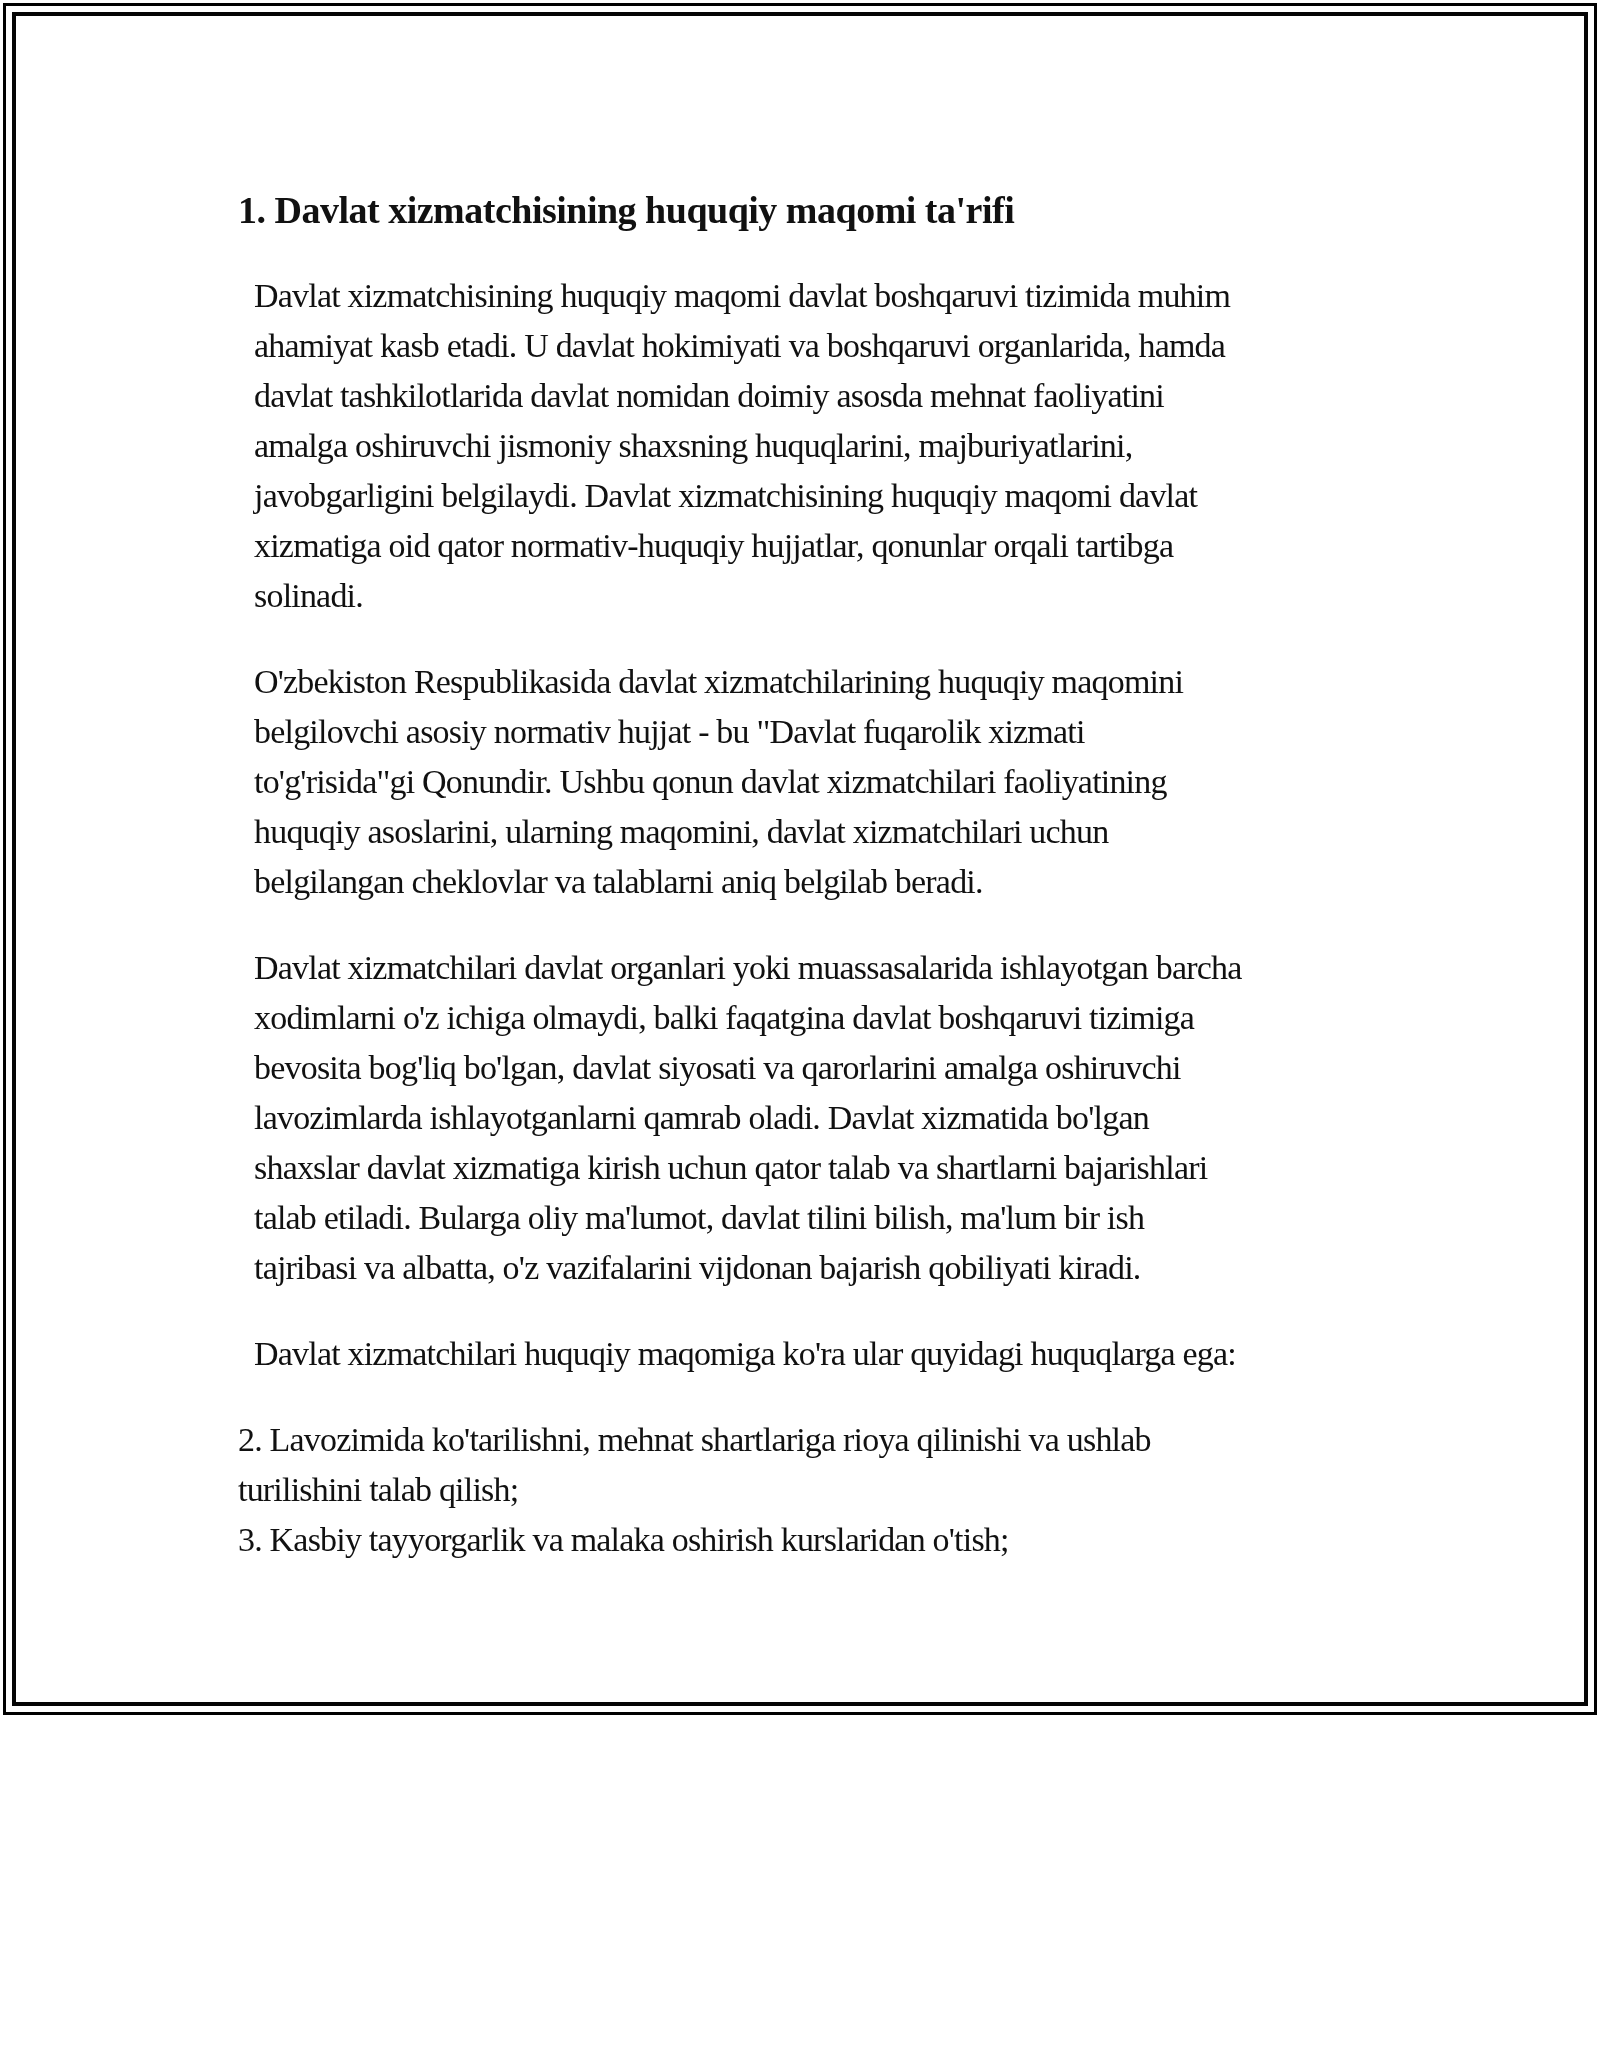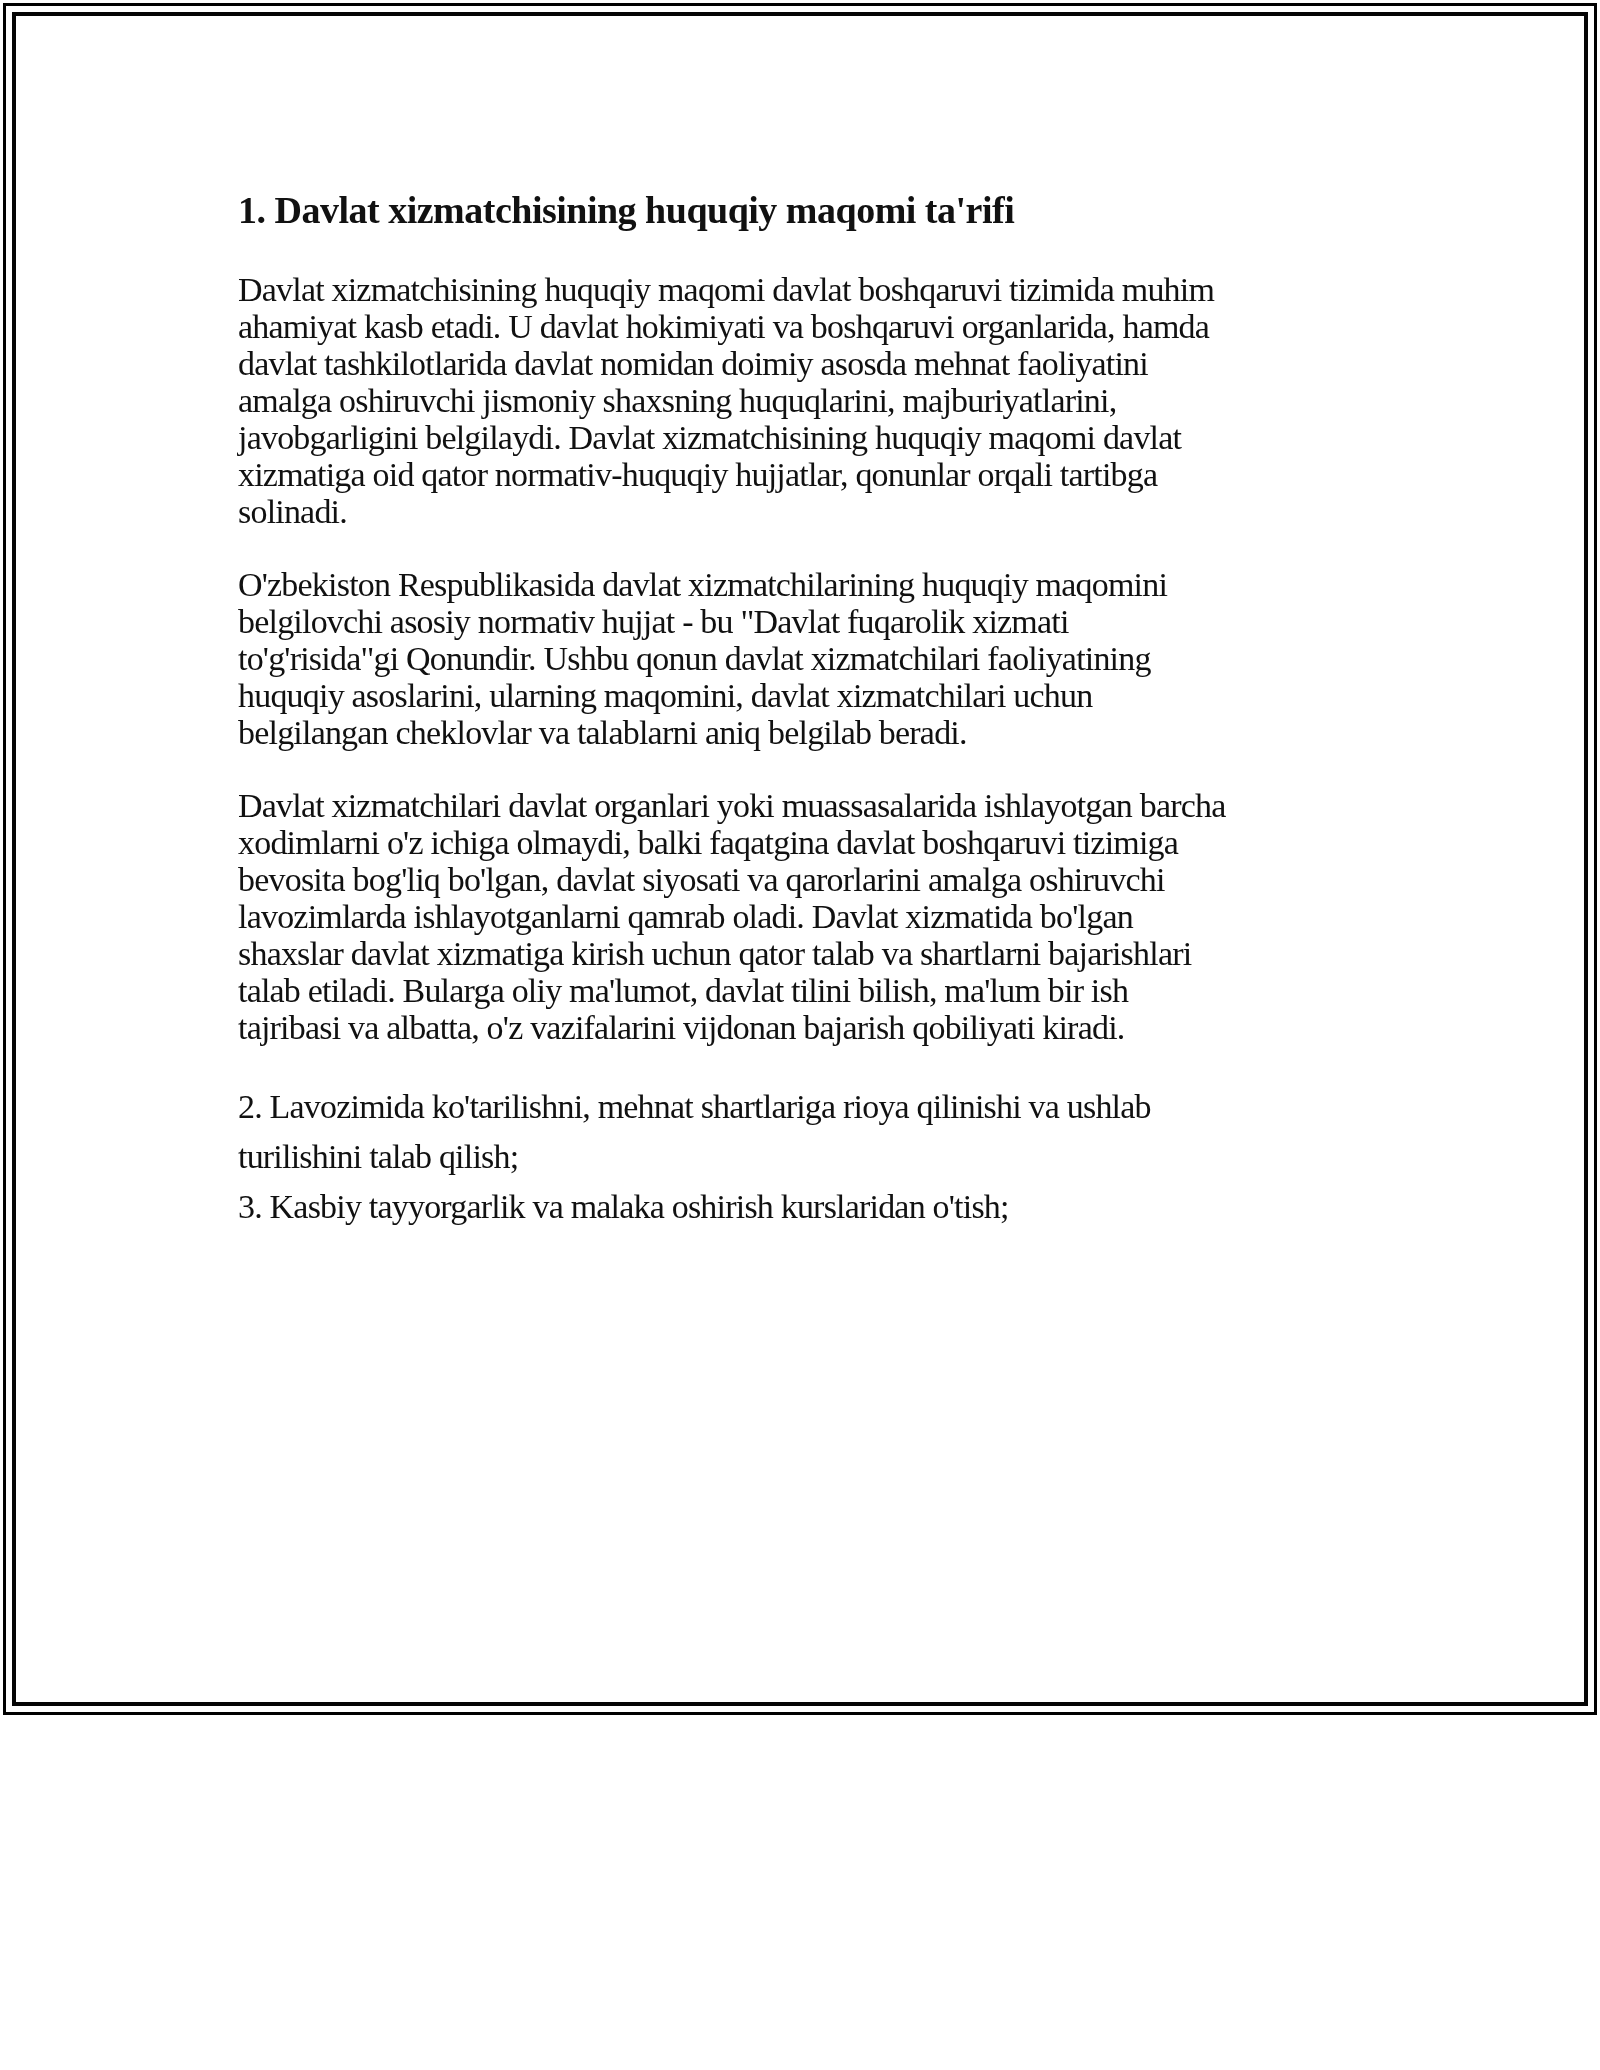--- a/index.html
+++ b/index.html
@@ -37,23 +37,23 @@
   .doc-title {
     font-size: 38px;
     font-weight: bold;
     line-height: 50px;
     letter-spacing: -0.5px;
     margin: 0 0 36px 0;
     white-space: pre-line;
   }
   .doc-paragraph {
     font-size: 34px;
-    line-height: 37px;
+    line-height: 50px;
     letter-spacing: -0.8px;
-    margin: 0 0 36px 0;
+    margin: 0 0 36px 16px;
     white-space: pre-line;
   }
   .rights-list {
     margin: 0;
     padding: 0;
   }
   .rights-item {
     font-size: 34px;
     line-height: 50px;
     letter-spacing: -0.8px;
@@ -86,20 +86,21 @@
 belgilangan cheklovlar va talablarni aniq belgilab beradi.</p>
 
     <p class="doc-paragraph">Davlat xizmatchilari davlat organlari yoki muassasalarida ishlayotgan barcha
 xodimlarni o'z ichiga olmaydi, balki faqatgina davlat boshqaruvi tizimiga
 bevosita bog'liq bo'lgan, davlat siyosati va qarorlarini amalga oshiruvchi
 lavozimlarda ishlayotganlarni qamrab oladi. Davlat xizmatida bo'lgan
 shaxslar davlat xizmatiga kirish uchun qator talab va shartlarni bajarishlari
 talab etiladi. Bularga oliy ma'lumot, davlat tilini bilish, ma'lum bir ish
 tajribasi va albatta, o'z vazifalarini vijdonan bajarish qobiliyati kiradi.</p>
 
+    <p class="doc-paragraph">Davlat xizmatchilari huquqiy maqomiga ko'ra ular quyidagi huquqlarga ega:</p>
 
     <div class="rights-list">
       <div class="rights-item">2. Lavozimida ko'tarilishni, mehnat shartlariga rioya qilinishi va ushlab
 turilishini talab qilish;</div>
       <div class="rights-item">3. Kasbiy tayyorgarlik va malaka oshirish kurslaridan o'tish;</div>
     </div>
   </div>
 </div>
 
 </body></html>

